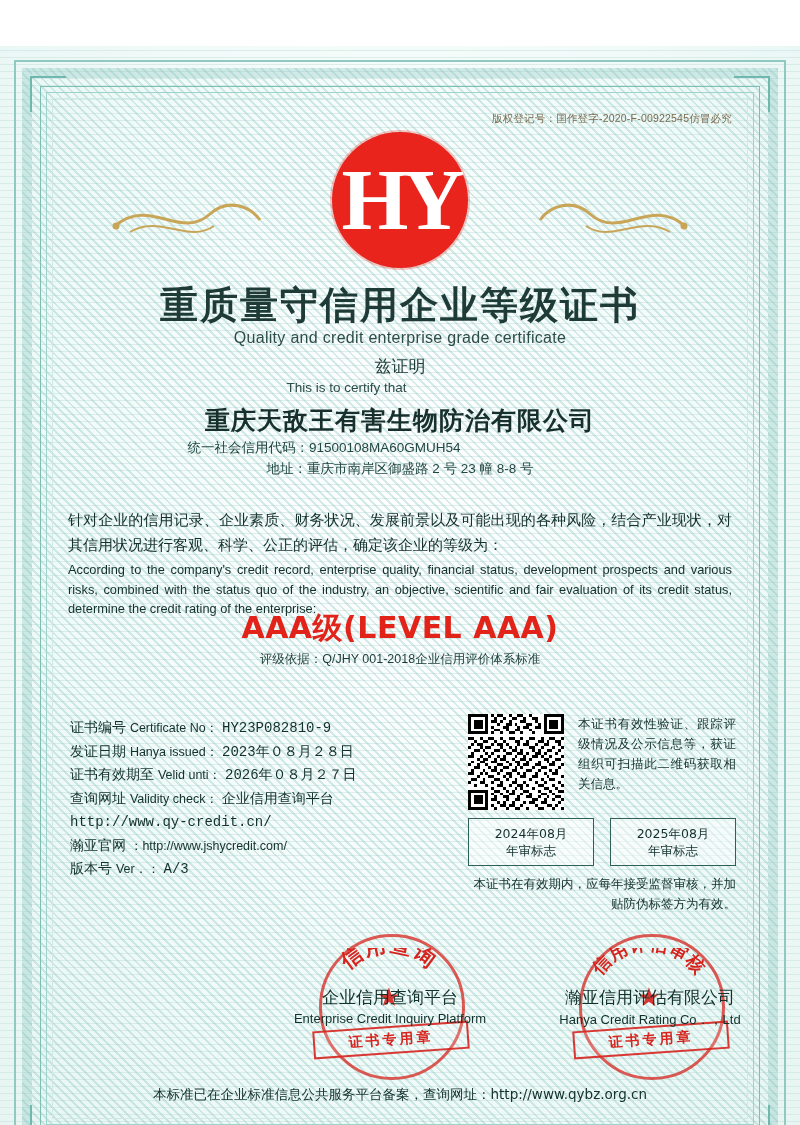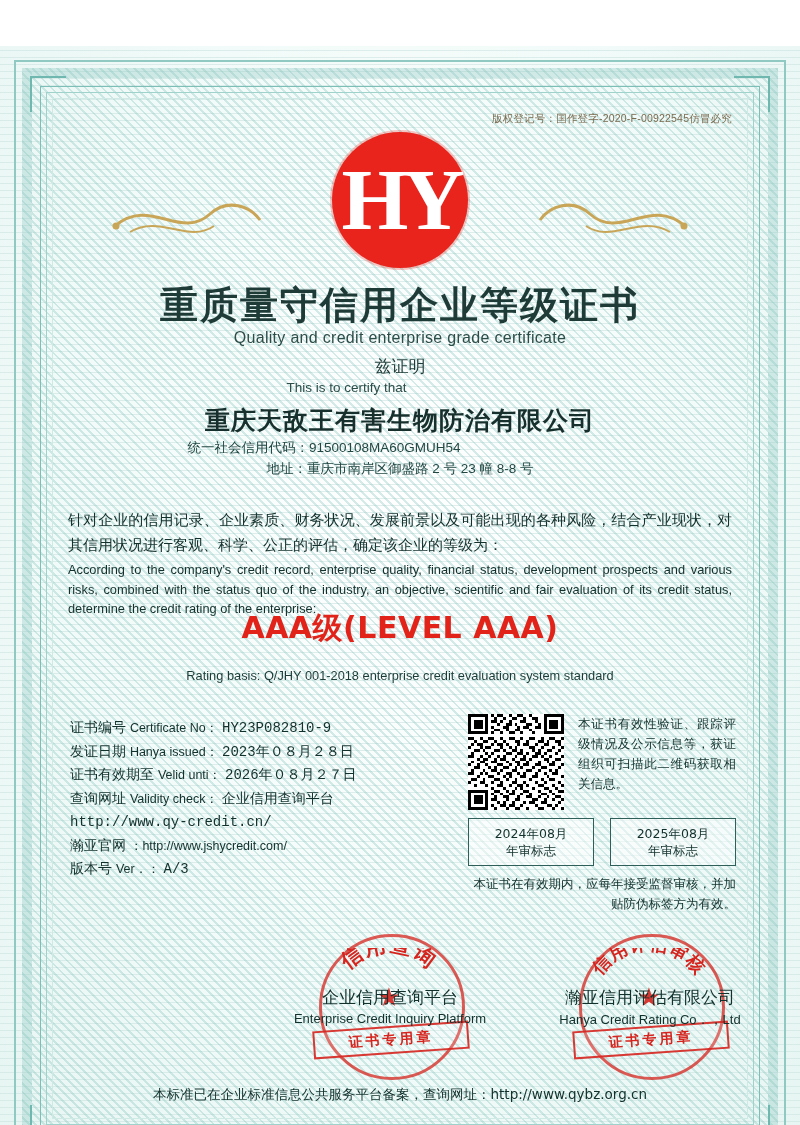--- a/index.html
+++ b/index.html
@@ -256,21 +256,21 @@
     <div class="company">重庆天敌王有害生物防治有限公司</div>
     <div class="credit-code">统一社会信用代码：91500108MA60GMUH54</div>
     <div class="address">地址：重庆市南岸区御盛路 2 号 23 幢 8-8 号</div>
 
     <div class="para">
       <div class="cn">针对企业的信用记录、企业素质、财务状况、发展前景以及可能出现的各种风险，结合产业现状，对其信用状况进行客观、科学、公正的评估，确定该企业的等级为：</div>
       <div class="en">According to the company's credit record, enterprise quality, financial status, development prospects and various risks, combined with the status quo of the industry, an objective, scientific and fair evaluation of its credit status, determine the credit rating of the enterprise:</div>
     </div>
 
     <div class="level">AAA级(LEVEL AAA)</div>
-    <div class="basis-en">Rating basis: Q/JHY 001-2018 enterprise credit evaluation system standard</div>
+    <div class="basis-cn">评级依据：Q/JHY 001-2018企业信用评价体系标准</div>
 
     <div class="details">
       <div class="row">
         <span class="lbl-cn">证书编号</span>
         <span class="lbl-en">Certificate No：</span>
         <span class="val">HY23P082810-9</span>
       </div>
       <div class="row">
         <span class="lbl-cn">发证日期</span>
         <span class="lbl-en">Hanya issued：</span>

